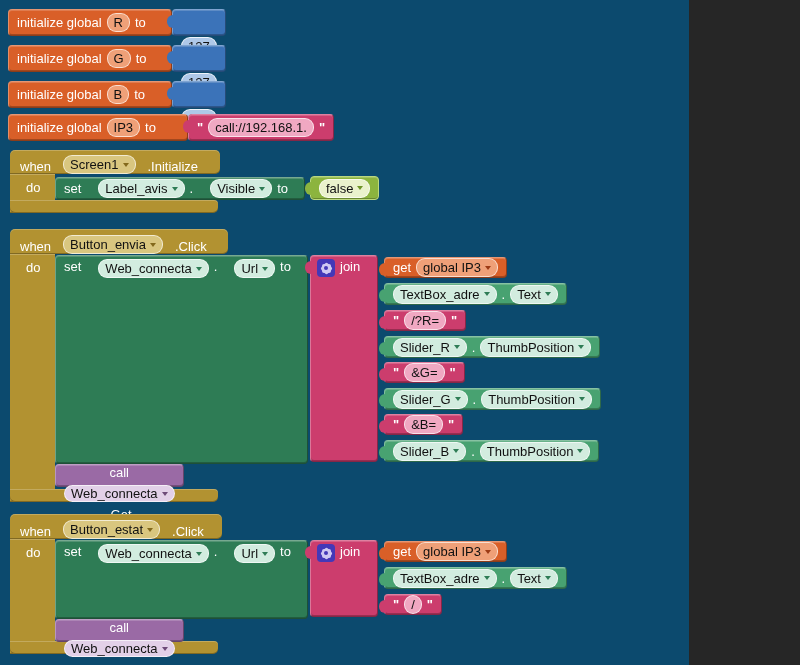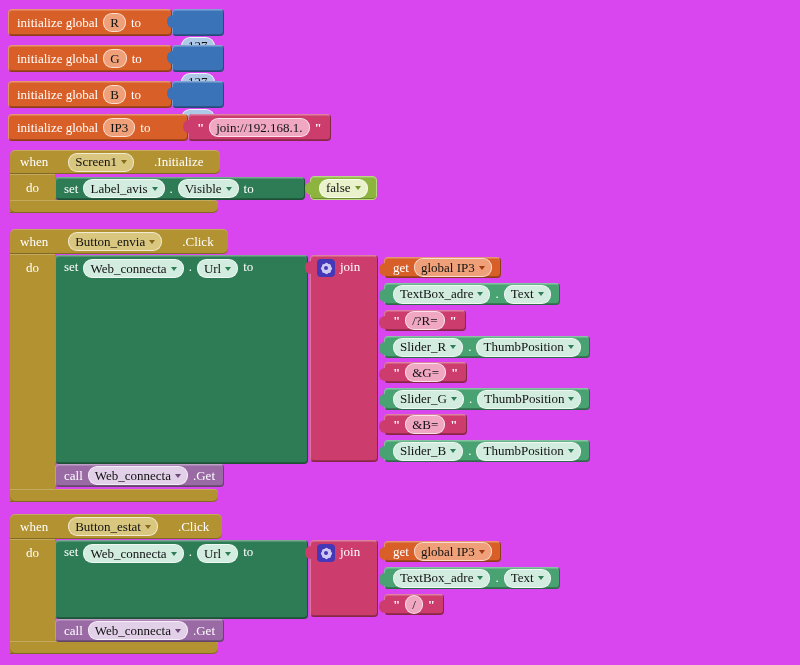--- a/index.html
+++ b/index.html
@@ -1,44 +1,44 @@
 <!DOCTYPE html>
 <html><head>
 <meta charset="utf-8">
 <style>
   html,body{margin:0;padding:0;background:#262626;}
-  .canvas{position:relative;width:800px;height:665px;background:#d946ef;overflow:hidden;
-          font-family:Liberation Serif, serif;font-size:13px;}
+  .canvas{position:relative;width:689px;height:665px;background:#0c4a6e;overflow:hidden;
+          font-family:Liberation Sans, sans-serif;font-size:13px;}
   .block{position:absolute;box-sizing:border-box;display:flex;align-items:center;gap:5px;
          padding:0 8px;border-radius:4px;height:27px;white-space:nowrap;
          border:1px solid rgba(0,0,0,.35);
          border-top-color:rgba(255,255,255,.35);border-left-color:rgba(255,255,255,.3);
          box-shadow:inset 0 1px 0 rgba(255,255,255,.18), inset 0 -1px 0 rgba(0,0,0,.25);}
   .kw{color:#fff;}
   .q{color:#fff;font-weight:bold;}
   .dot{color:#fff;}
   .field{display:inline-flex;align-items:center;gap:4px;border-radius:9px;padding:0 6px;height:17px;
          border:1px solid rgba(255,255,255,.65);color:#111;white-space:nowrap;}
   .arr{display:inline-block;width:0;height:0;border-left:3.5px solid transparent;
        border-right:3.5px solid transparent;border-top:4.5px solid #555;}
   
   .orange{background:#d95f28;}  .orange .field{background:#efa078;}  .orange .arr{border-top-color:#9c3a14;}
   .blue{background:#3b73b9;}    .blue .field{background:#aec8e8;border-color:rgba(255,255,255,.8);margin-top:47px;}
   .pink{background:#cc3d6d;}    .pink .field{background:#f0a8c2;}
-  .dgreen{background:#2e7c55;}  .dgreen .field{background:#d2ecdf;} .dgreen .arr{border-top-color:#2e7c55;}
+  .dgreen{background:#2e7c55;}  .dgreen .field{background:#d2ecdf;margin-left:12px;} .dgreen .arr{border-top-color:#2e7c55;}
   .mgreen{background:#48a271;}  .mgreen .field{background:#d2ecdf;} .mgreen .arr{border-top-color:#2e7c55;}
   .lime{background:#8cb43e;border-color:#b9d87f;text-align:right;} .lime .field{background:#eaf2cc;} .lime .arr{border-top-color:#6e9428;}
-  .purple{background:#9a6aa5;}  .purple .field{background:#e2d0e8;} .purple .arr{border-top-color:#6d4a78;}
+  .purple{background:#9a6aa5;flex-direction:column;}  .purple .field{background:#e2d0e8;} .purple .arr{border-top-color:#6d4a78;}
   
   .vplug::before{content:"";position:absolute;left:-6px;top:5px;width:7px;height:13px;
                  border-radius:6px 0 0 6px;background:inherit;}
   
   .goldpiece{position:absolute;box-sizing:border-box;background:#b29231;
              box-shadow:inset 0 1px 0 rgba(255,255,255,.22), inset 0 -1px 0 rgba(0,0,0,.28);}
-  .ghead{display:flex;align-items:center;gap:20px;padding:0 10px;border-radius:5px 5px 5px 0;white-space:nowrap;}
+  .ghead{display:flex;align-items:flex-end;gap:12px;padding:0 10px;border-radius:5px 5px 5px 0;white-space:nowrap;}
   .gfoot{border-radius:0 4px 5px 5px;}
   .dolabel{position:absolute;color:#fff;}
   
   .tall{align-items:flex-start;padding-top:3px;}
   
   .gear{position:relative;width:18px;height:18px;background:#4438b8;border-radius:4px;
         display:inline-flex;align-items:center;justify-content:center;flex:0 0 auto;}
   .gear i{position:absolute;display:block;}
   .g1,.g2{width:9px;height:9px;background:#cfc8f2;border-radius:2px;}
   .g2{transform:rotate(45deg);}
@@ -76,21 +76,21 @@
     <span class="field">127</span>
   </div>
 
   <div class="block orange" style="left:8px;top:114px;width:180px;">
     <span class="kw">initialize global</span>
     <span class="field">IP3</span>
     <span class="kw">to</span>
   </div>
   <div class="block pink vplug" style="left:188px;top:114px;">
     <span class="q">"</span>
-    <span class="field">join://192.168.1.</span>
+    <span class="field">call://192.168.1.</span>
     <span class="q">"</span>
   </div>
 
   <div class="goldpiece ghead" style="left:10px;top:150px;width:210px;height:24px;">
     <span class="kw">when</span>
     <span class="field gold-field" style="background:#d9c67f;">
       <span>Screen1</span>
       <i class="arr" style="border-top-color:#83691c;"></i>
     </span>
     <span class="kw">.Initialize</span>

